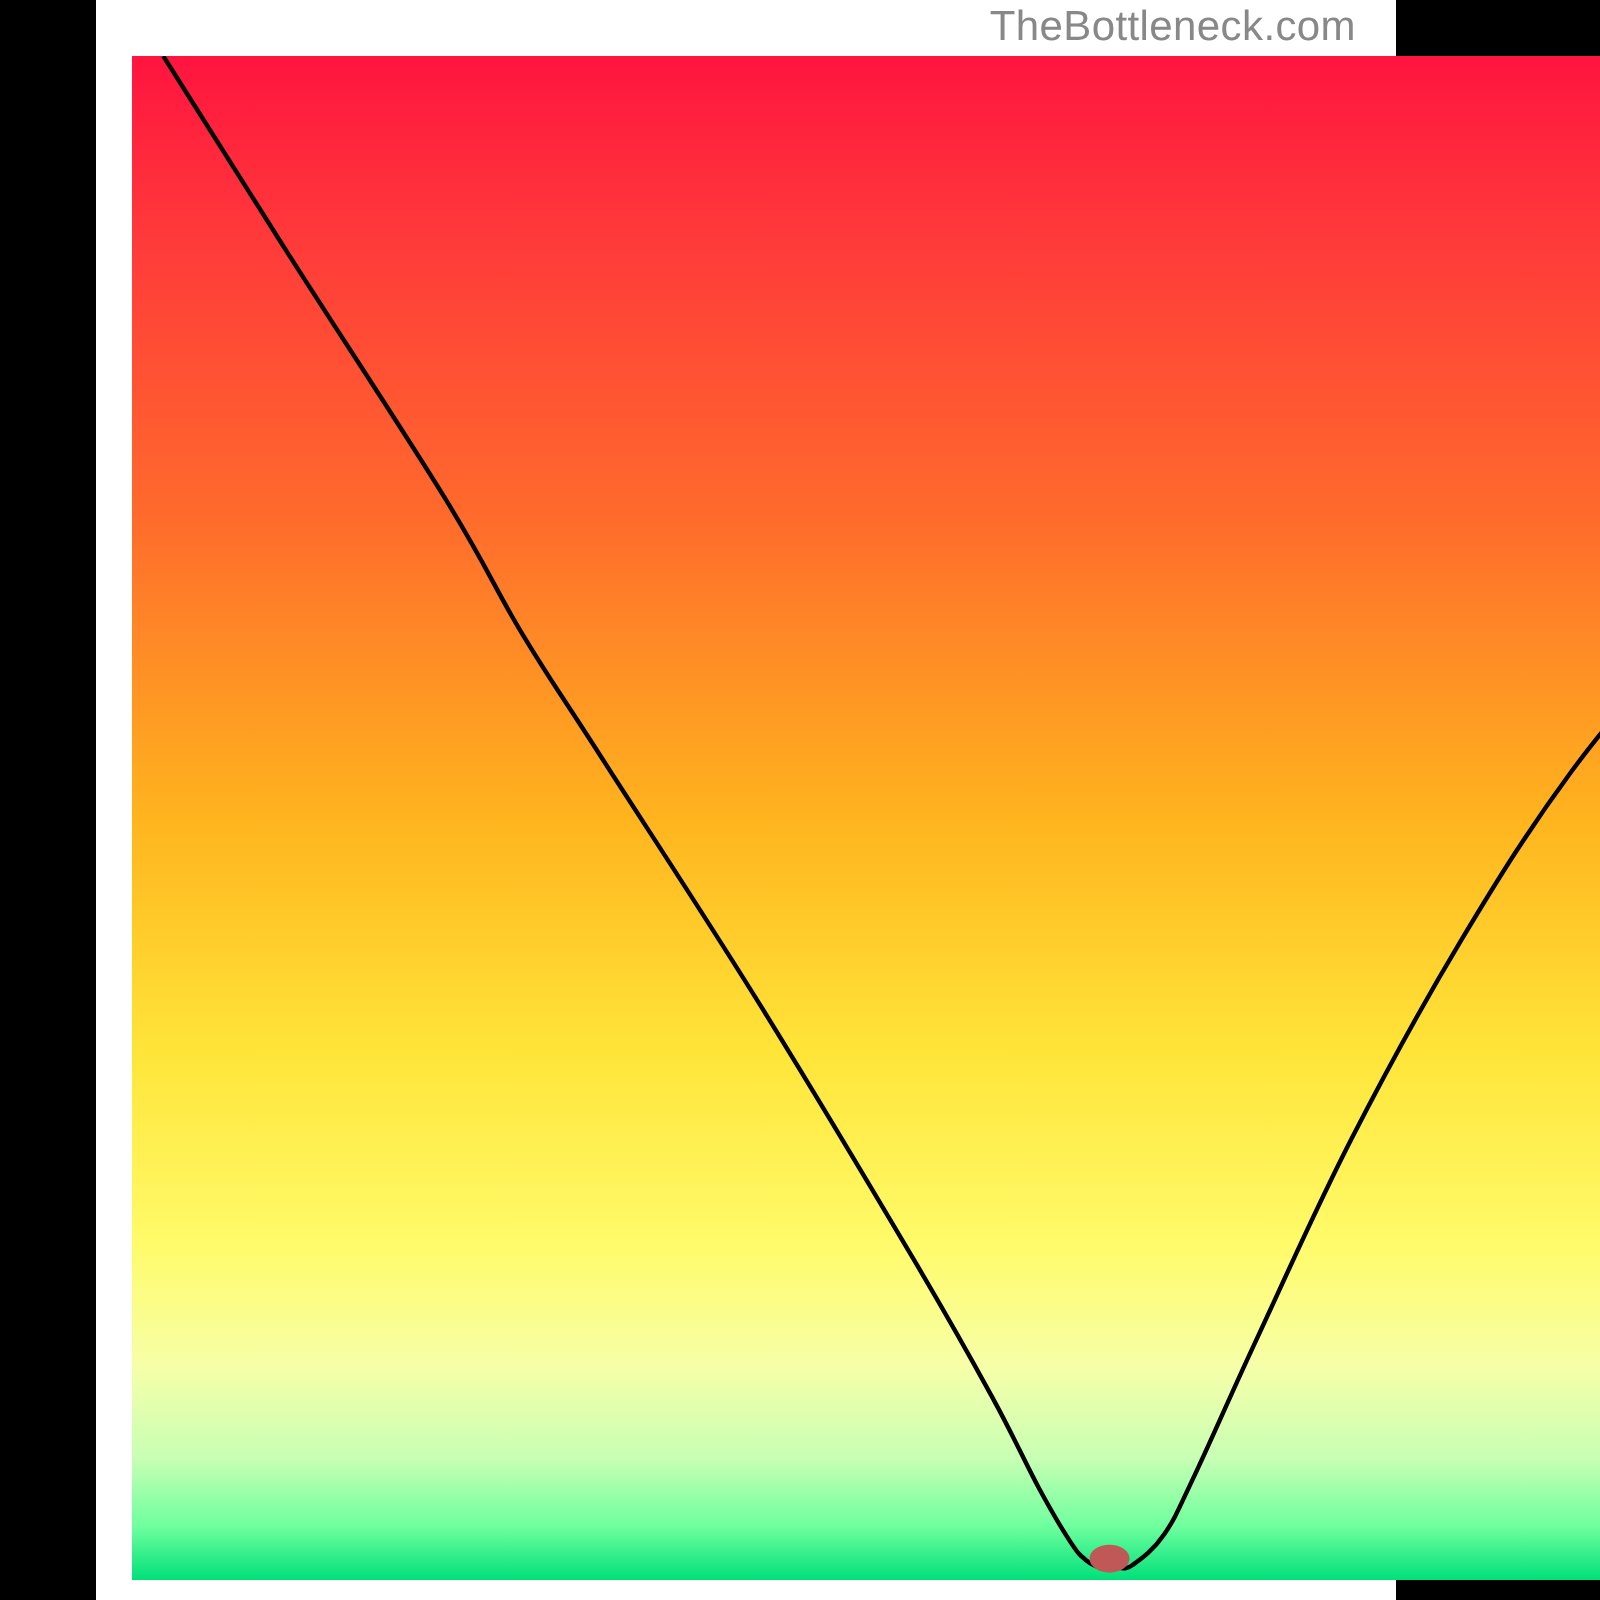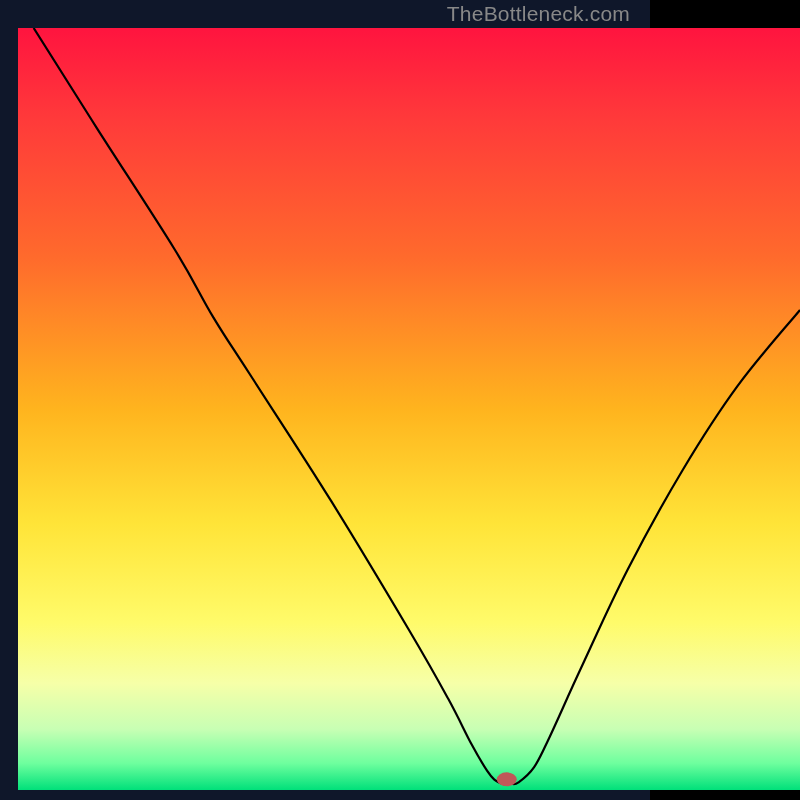--- a/index.html
+++ b/index.html
@@ -8,21 +8,22 @@
     width: 800px;
     height: 800px;
     background: #000;
     overflow: hidden;
     font-family: Arial, Helvetica, sans-serif;
   }
   .stage {
     position: relative;
     width: 650px;
     height: 800px;
-    background: #0f172a;
+    background: #ffffff;
+    margin-left: 48px;
   }
   .watermark {
     position: absolute;
     top: 2px;
     right: 20px;
     color: #888;
     font-size: 21px;
     font-weight: 500;
     letter-spacing: 0.2px;
     z-index: 10;

